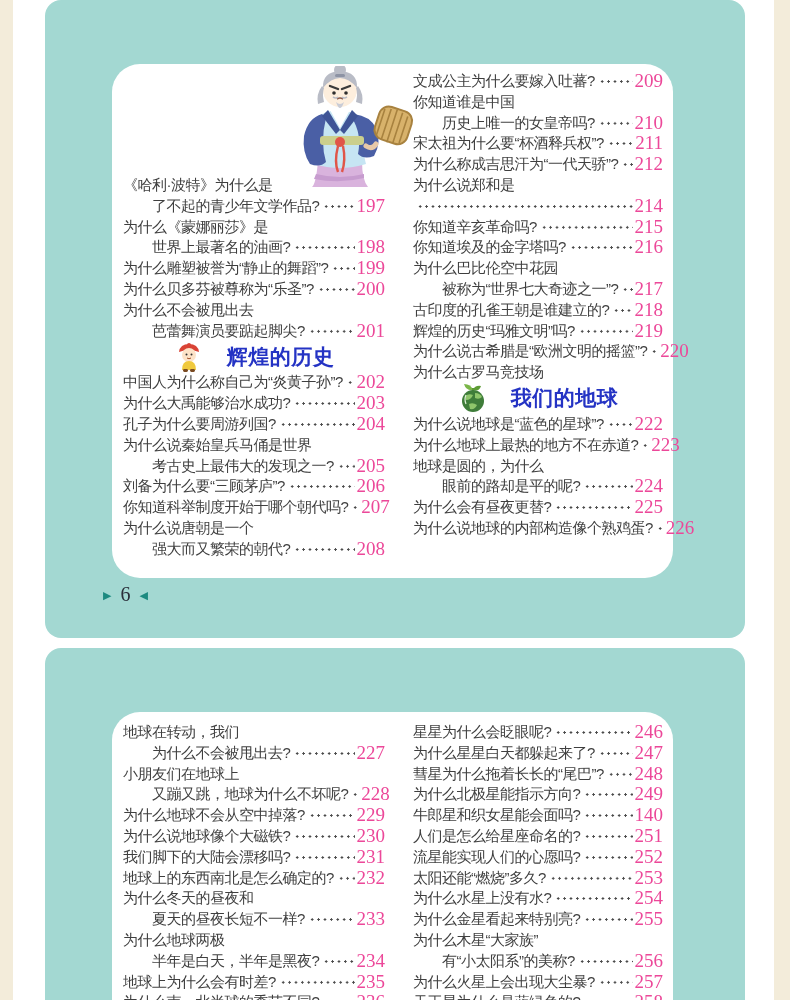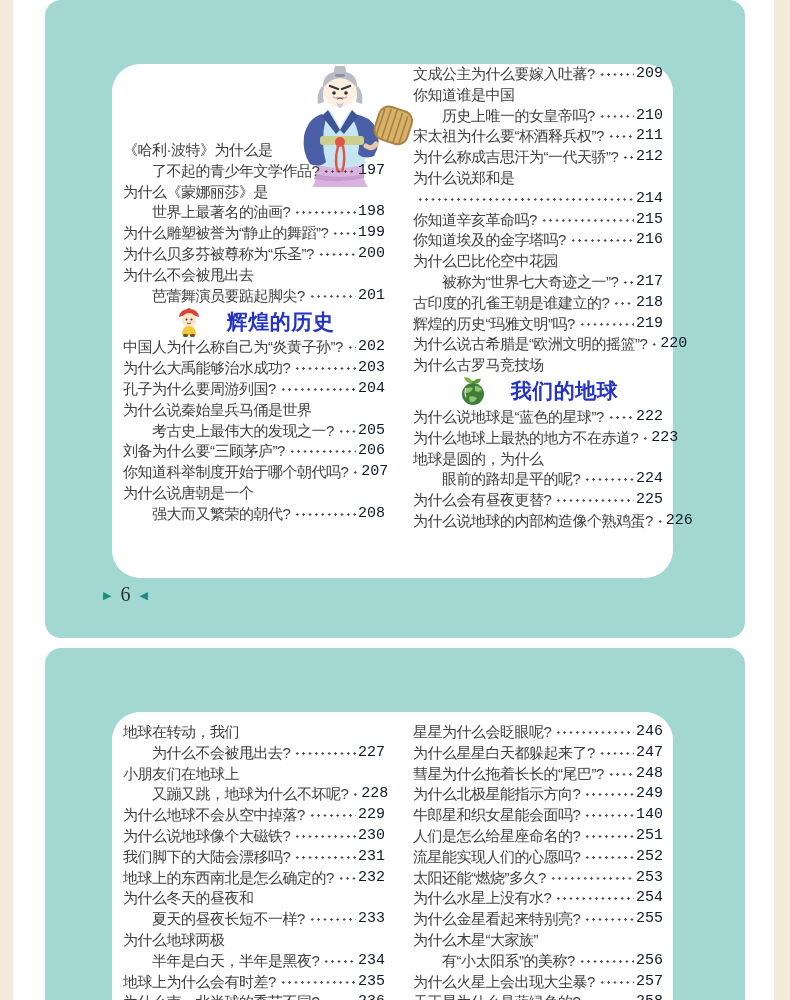--- a/index.html
+++ b/index.html
@@ -19,39 +19,39 @@
   .content-box{position:absolute;left:67px;width:561px;background:#ffffff;border-radius:28px;}
   .box1{top:64px;height:514px;}
   .box2{top:64px;height:310px;border-bottom-left-radius:0;border-bottom-right-radius:0;}
 
   .illustration{position:absolute;left:138px;top:2px;width:192px;height:122px;}
   .illustration svg{width:100%;height:100%;}
 
   .col{position:absolute;top:0;bottom:0;}
   .col-l{left:11px;width:262px;}
   .col-r{left:301px;width:250px;}
-  .pad-ill{padding-top:76px;}
-  .pad-sm{}
+  .pad-ill{padding-top:111px;}
+  .pad-sm{padding-top:7px;}
   .pad-top{padding-top:10px;}
 
   .toc-entry{margin:0;}
   .entry-line{
     display:flex;align-items:center;line-height:20.8px;height:20.8px;
     font-size:15px;letter-spacing:-0.5px;color:#3f3f3f;white-space:nowrap;
   }
   .entry-line .txt{flex:0 0 auto;}
   .entry-line.ind{padding-left:29px;}
   .leader{
     flex:1 1 auto;min-width:8px;height:20.8px;margin:0 2px 0 3px;
     background-image:radial-gradient(circle,#4a4a4a 1.1px,rgba(0,0,0,0) 1.35px);
     background-size:6.4px 20.8px;background-repeat:repeat-x;background-position:1px center;
   }
   .pg{
-    flex:0 0 auto;font-family:Liberation Mono, monospace;
-    font-size:15px;letter-spacing:0;color:#0f172a;
+    flex:0 0 auto;font-family:Liberation Serif, serif;
+    font-size:19px;letter-spacing:0;color:#ec4899;
   }
 
   .section-header{
     height:31px;display:flex;align-items:center;justify-content:center;gap:23px;
   }
   .sec-icon{width:30px;height:30px;flex:0 0 auto;display:inline-block;}
   .sec-icon svg{width:100%;height:100%;}
   .sec-label{
     font-size:21px;font-weight:bold;color:#2433c4;letter-spacing:0.5px;
   }

